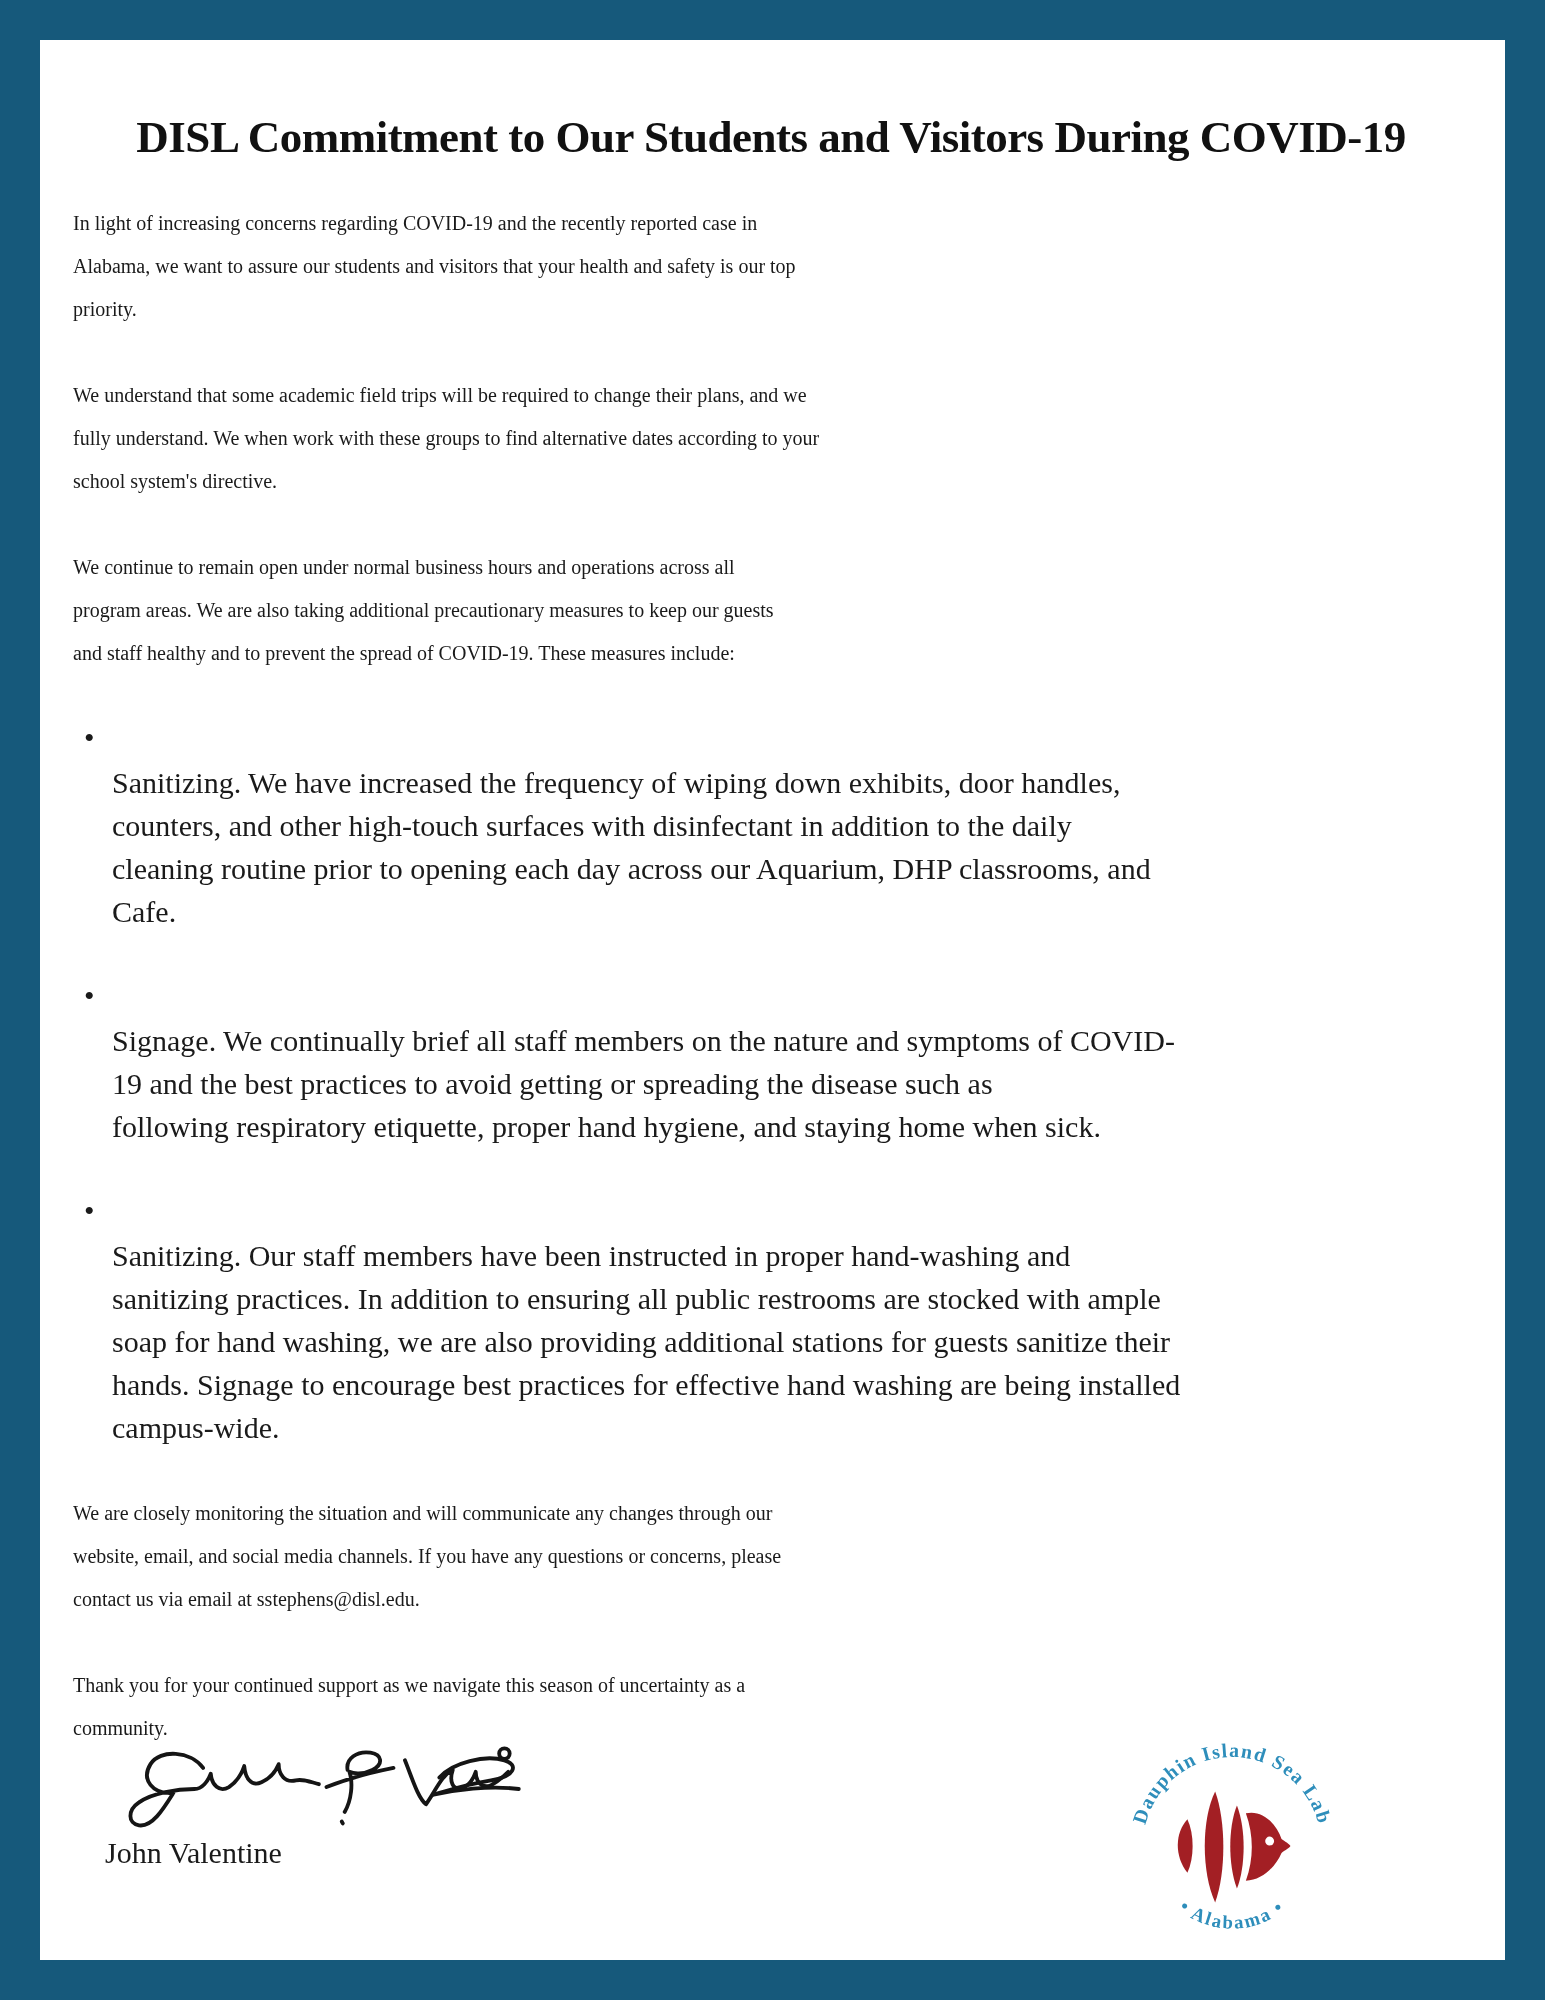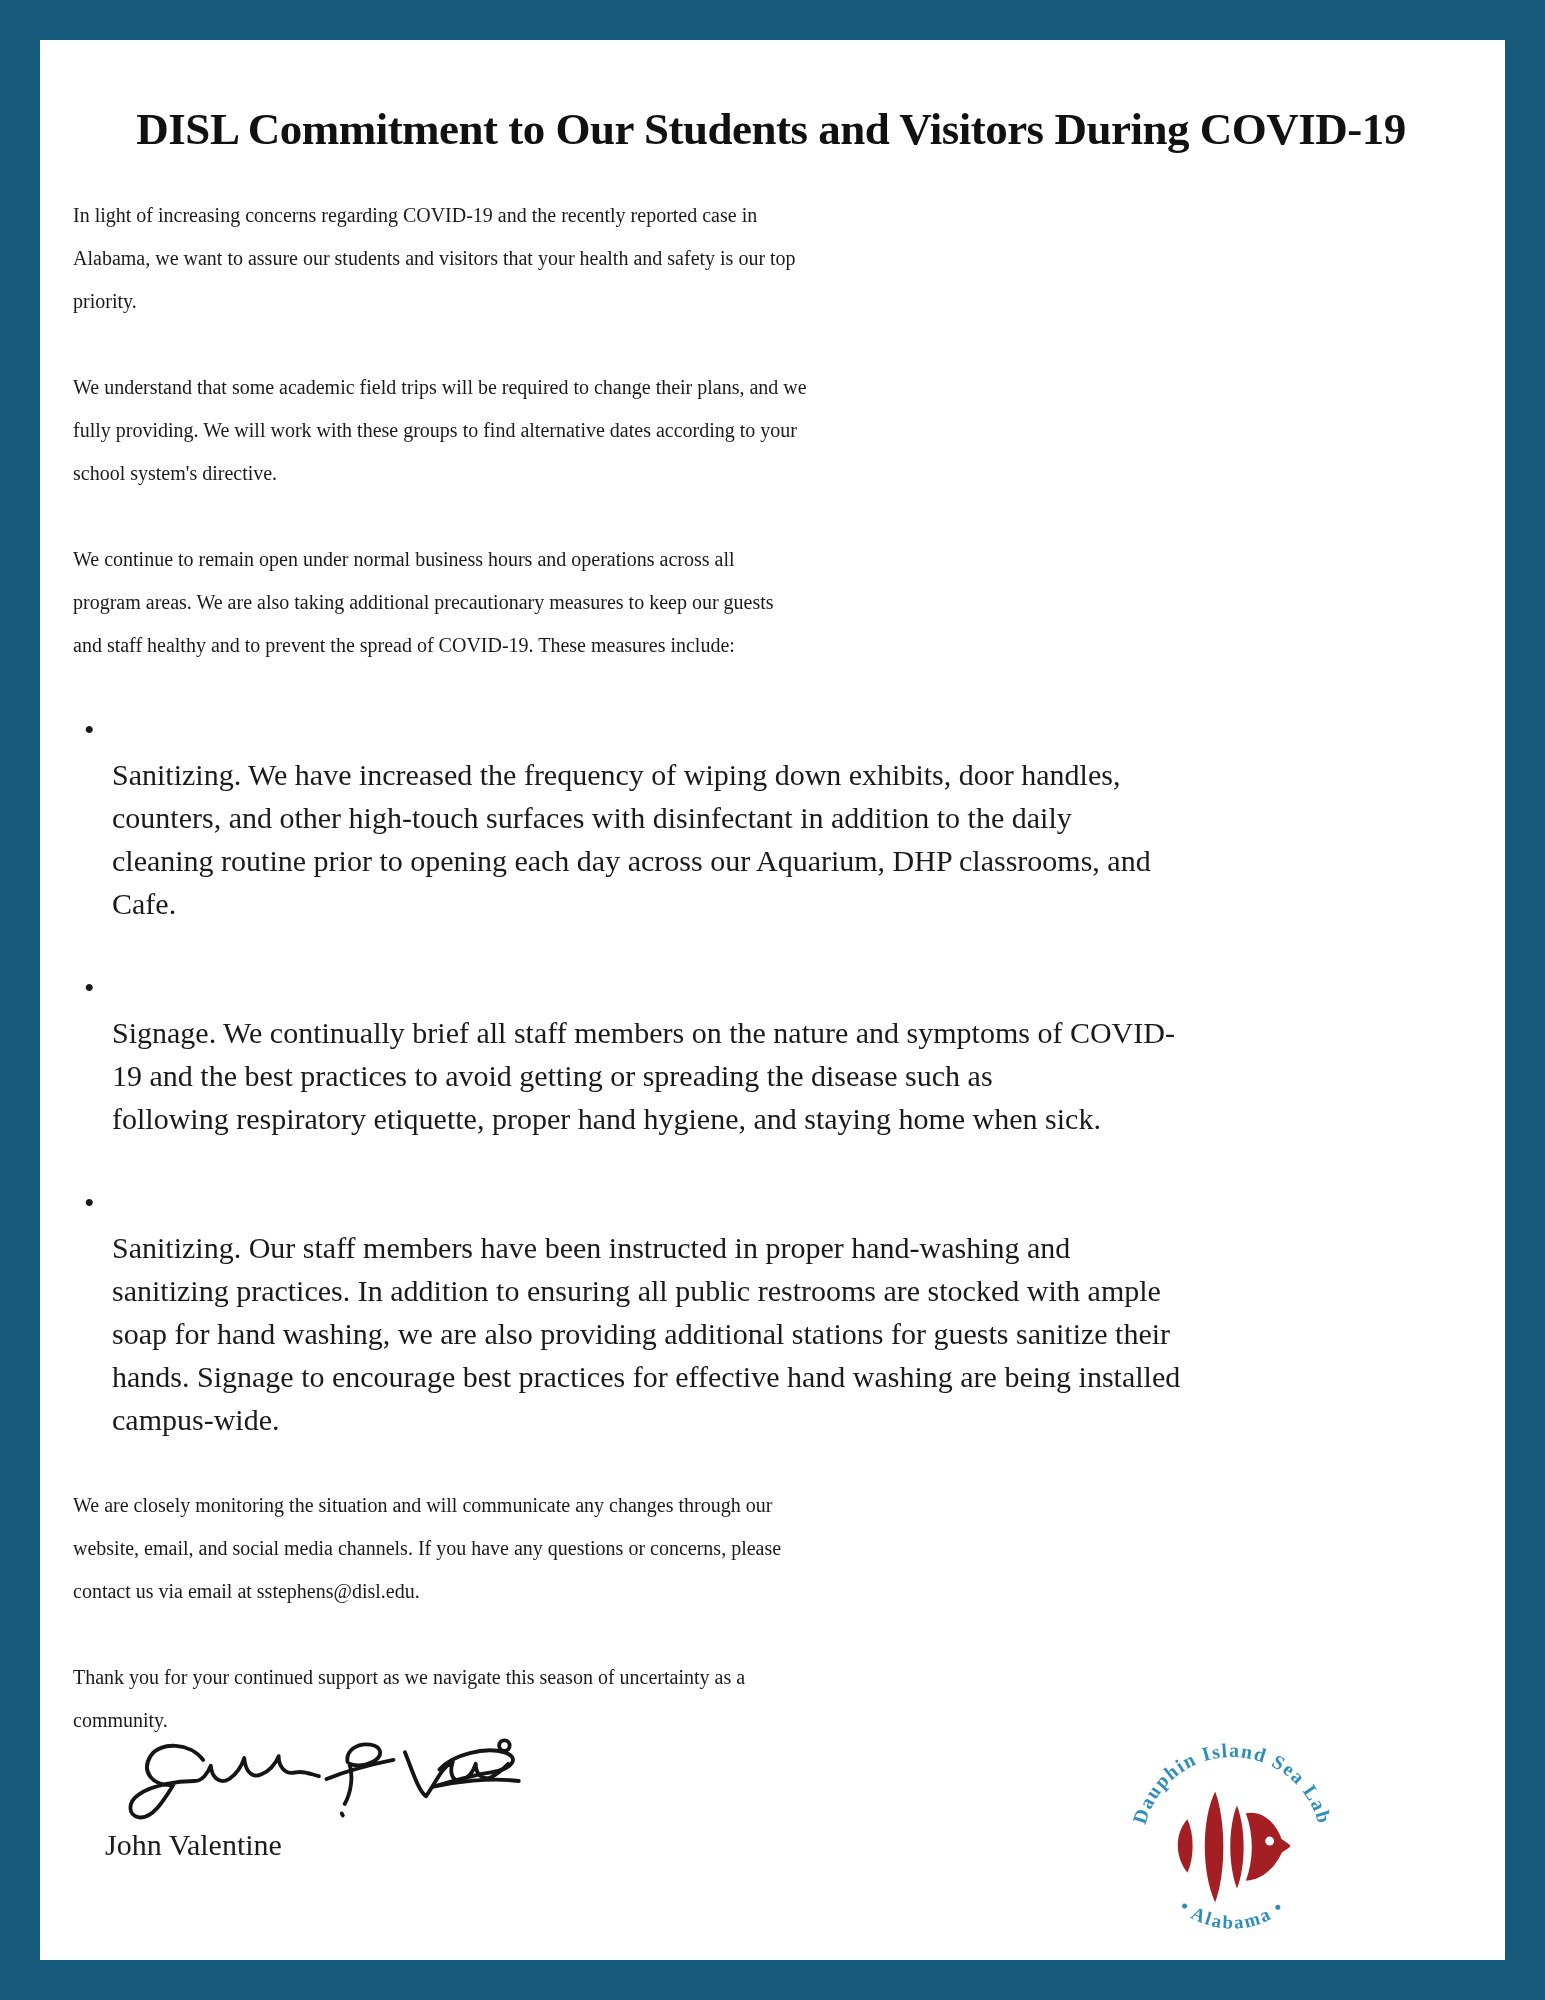--- a/index.html
+++ b/index.html
@@ -22,21 +22,21 @@
     padding:52px 36px 0 33px;
     color:#1a1a1a;
   }
   .title{
     font-size:45px;
     line-height:58px;
     font-weight:bold;
     text-align:center;
     letter-spacing:-0.5px;
     white-space:nowrap;
-    margin:8px 0 36px 0;
+    margin:16px 0 36px 0;
     color:#111;
   }
   .para{
     font-size:20px;
     line-height:43px;
     margin:0 0 43px 0;
     white-space:pre-line;
   }
   ul.measures{
     list-style:none;
@@ -74,21 +74,21 @@
 
 <div class="page">
   <div class="sheet">
 
     <h1 class="title">DISL Commitment to Our Students and Visitors During COVID-19</h1>
 
     <p class="para">In light of increasing concerns regarding COVID-19 and the recently reported case in
 Alabama, we want to assure our students and visitors that your health and safety is our top
 priority.</p>
     <p class="para">We understand that some academic field trips will be required to change their plans, and we
-fully providing. We will work with these groups to find alternative dates according to your
+fully understand. We when work with these groups to find alternative dates according to your
 school system's directive.</p>
     <p class="para">We continue to remain open under normal business hours and operations across all
 program areas. We are also taking additional precautionary measures to keep our guests
 and staff healthy and to prevent the spread of COVID-19. These measures include:</p>
 
     <ul class="measures">
       <li>
         <span class="bullet">•</span><span class="term">Sanitizing.</span><span> We have increased the frequency of wiping down exhibits, door handles,
 counters, and other high-touch surfaces with disinfectant in addition to the daily
 cleaning routine prior to opening each day across our Aquarium, DHP classrooms, and

